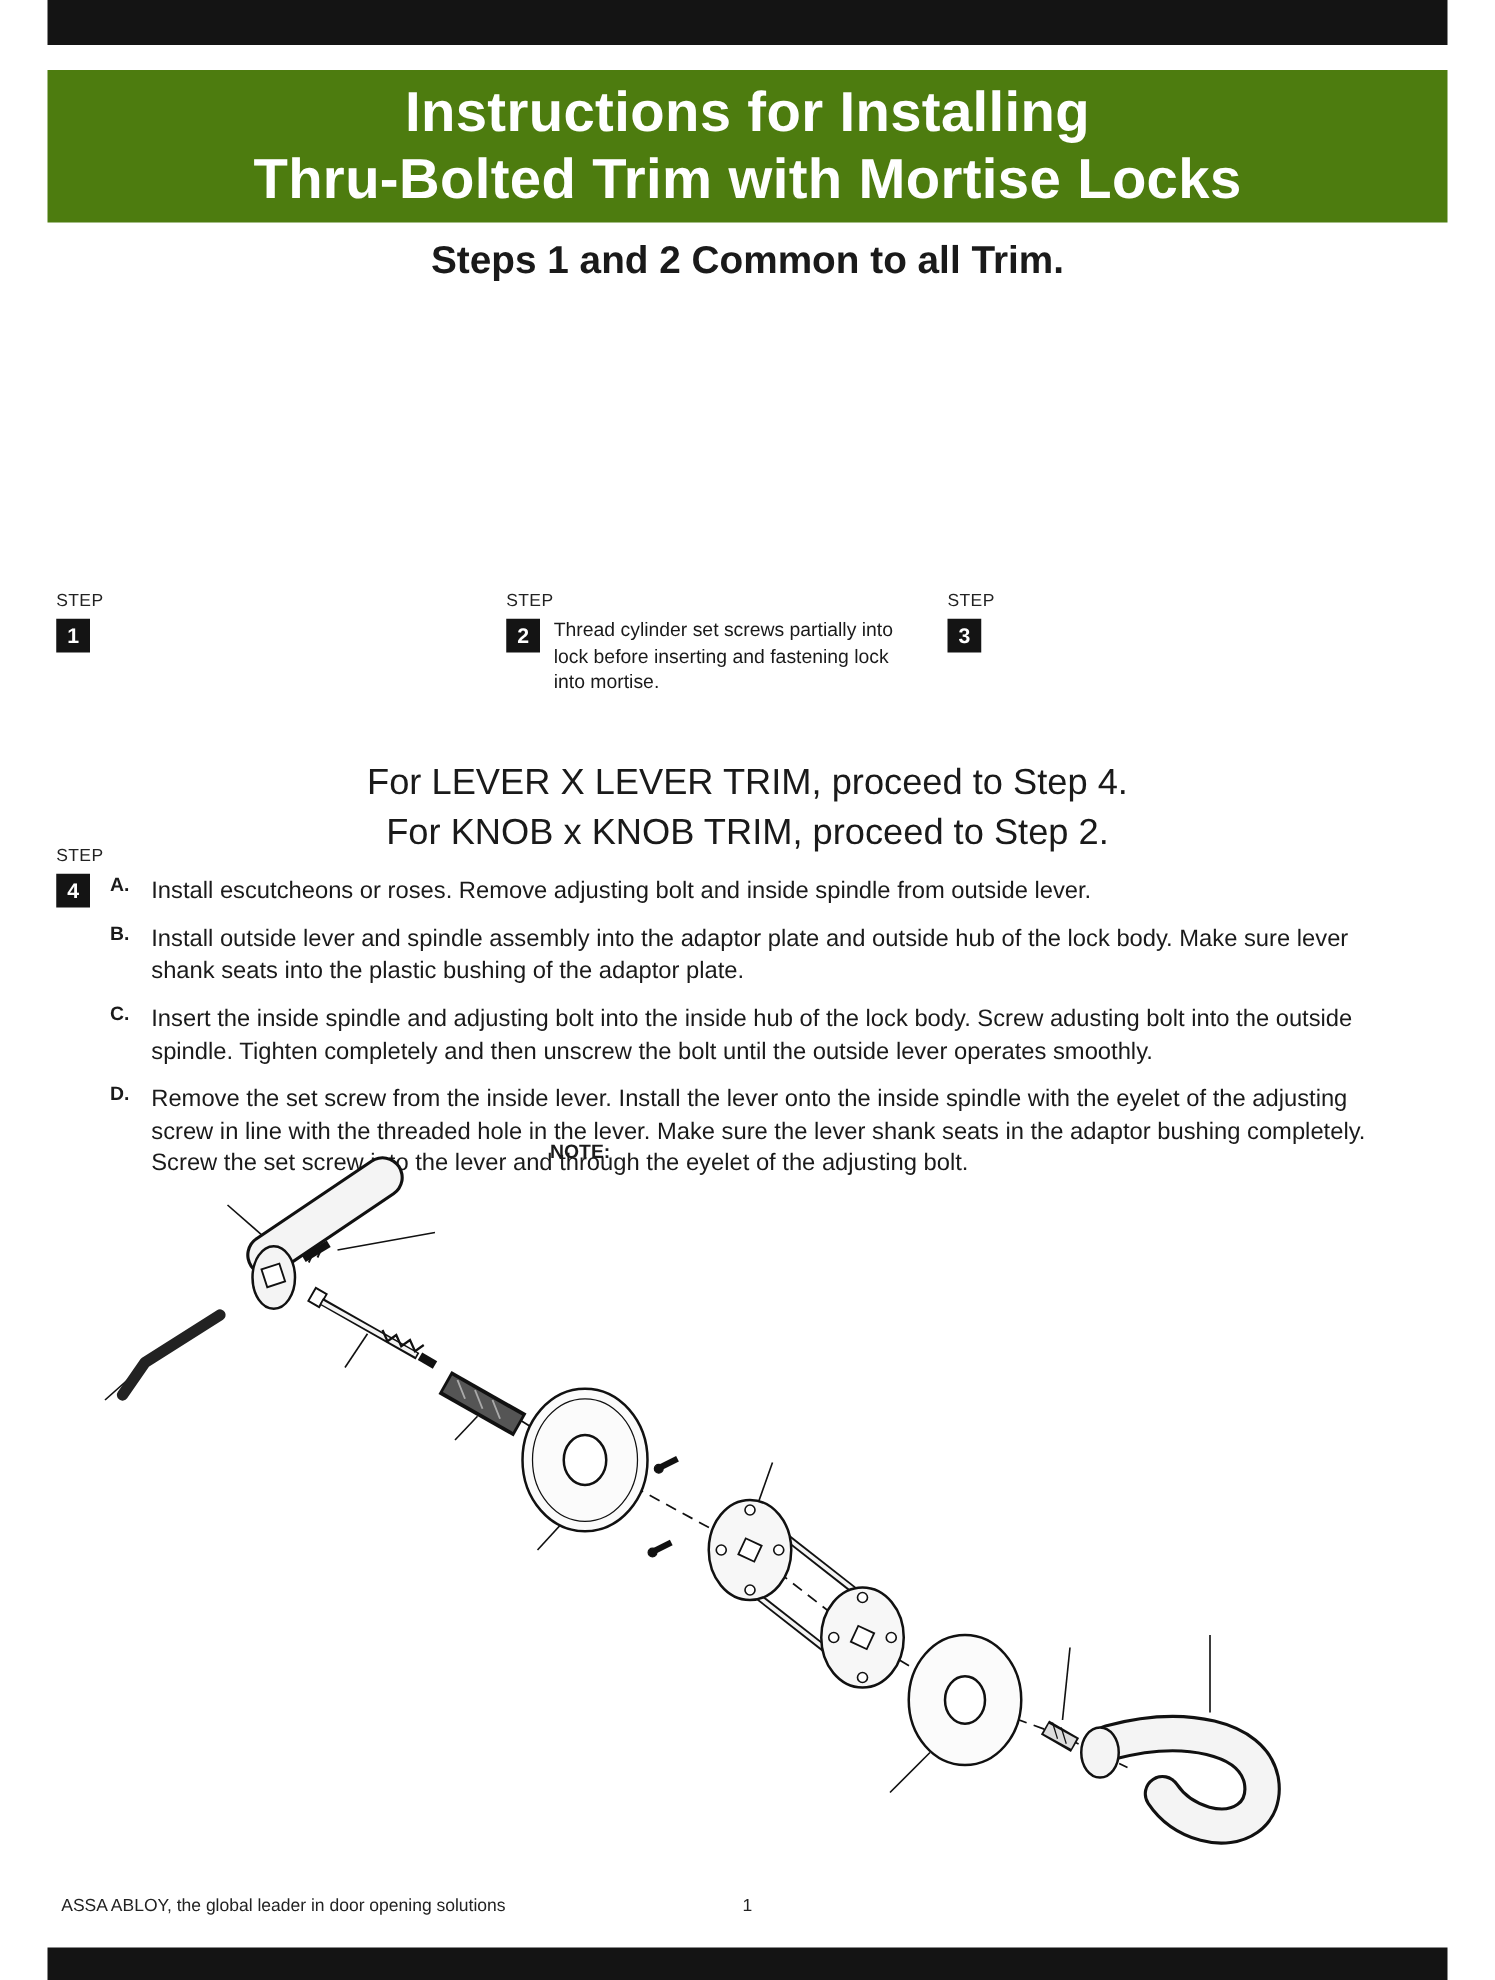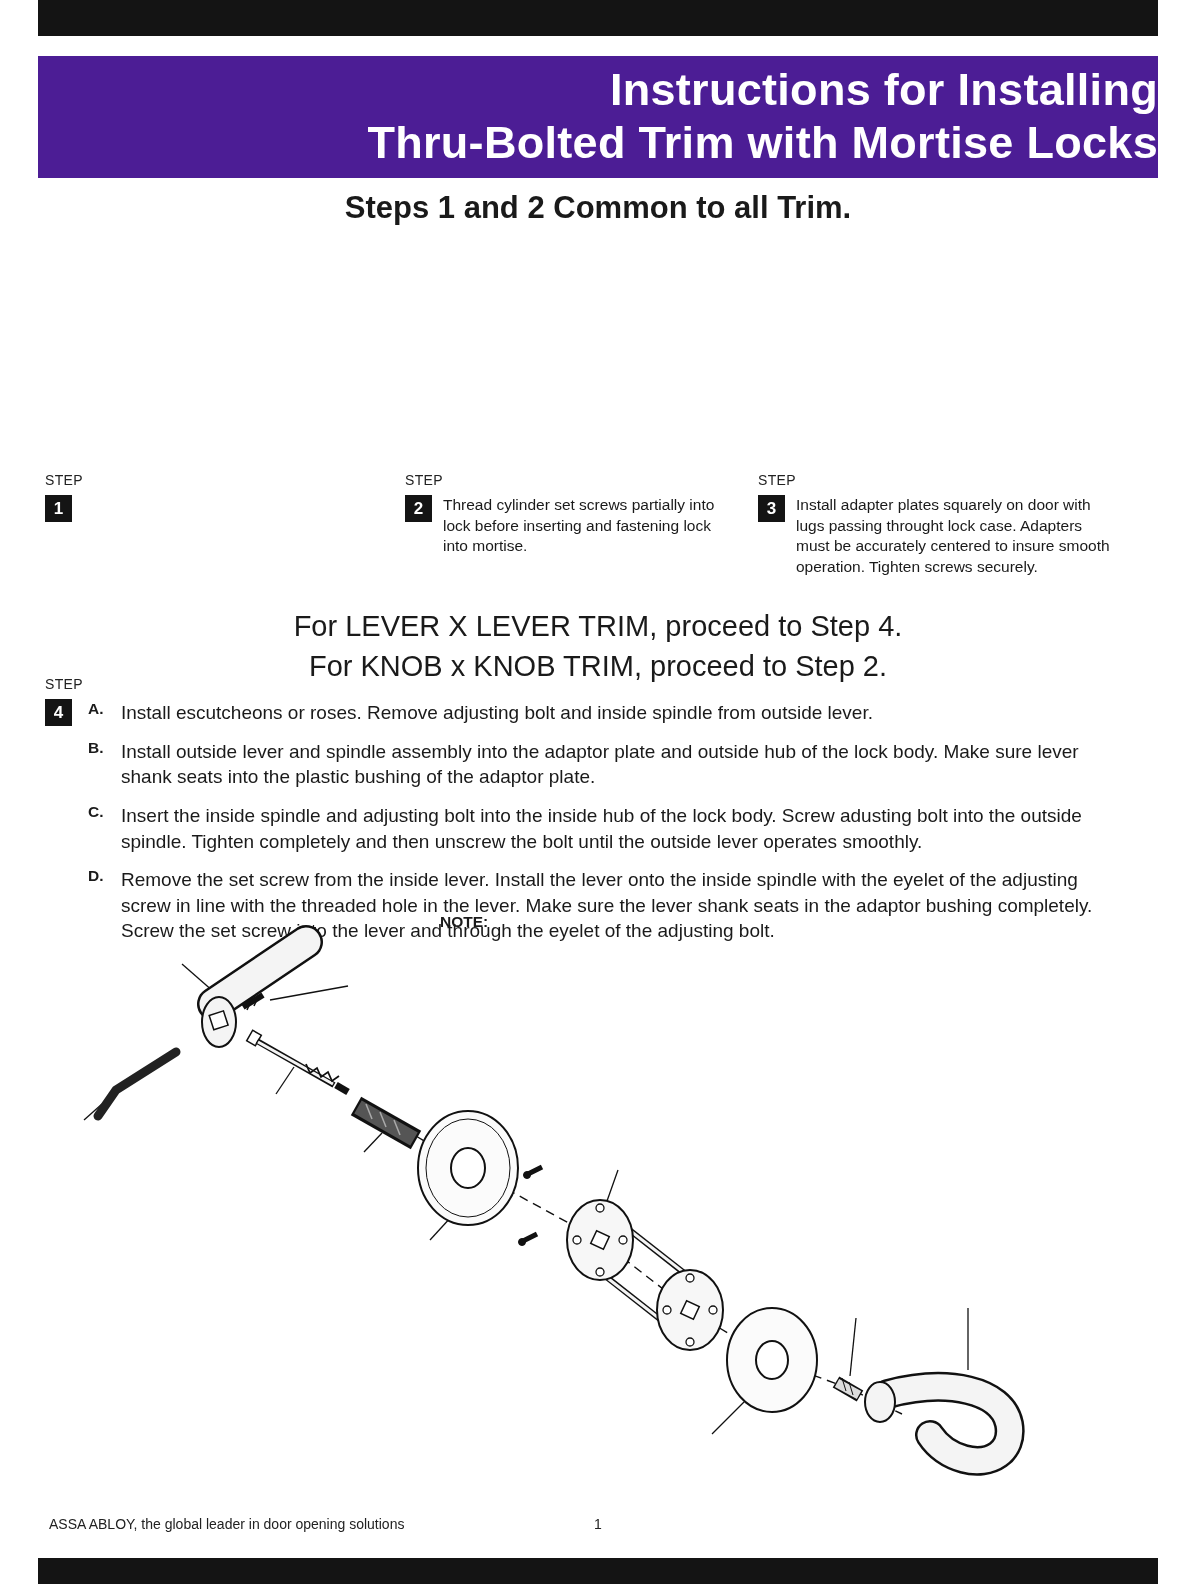--- a/index.html
+++ b/index.html
@@ -10,22 +10,22 @@
     font-family:"Liberation Sans", sans-serif;
     color:#1a1a1a;
     overflow:hidden;
   }
   .topbar {
     position:absolute; left:38px; right:38px; top:0; height:36px;
     background:#141414;
   }
   .titlebox {
     position:absolute; left:38px; right:38px; top:56px; height:122px;
-    background:#4c1d95; color:#ffffff;
-    display:flex; flex-direction:column; justify-content:center; align-items:flex-end;
+    background:#4d7c0f; color:#ffffff;
+    display:flex; flex-direction:column; justify-content:center; align-items:center;
   }
   .title-line { font-weight:bold; font-size:45px; line-height:1.17; letter-spacing:0.3px; }
   .subtitle {
     position:absolute; left:0; right:0; top:190px;
     text-align:center; font-weight:bold; font-size:31px;
   }
   .step-col { position:absolute; }
   #step-col-1 { left:45px;  top:472px; width:320px; }
   #step-col-2 { left:405px; top:472px; width:332px; }
   #step-col-3 { left:758px; top:472px; width:354px; }
@@ -86,21 +86,20 @@
   <div class="step-body">
     <div class="step-num">2</div>
     <div class="step-text">Thread cylinder set screws partially into lock before inserting and fastening lock into mortise.</div>
   </div>
 </div>
 
 <div class="step-col" id="step-col-3">
   <div class="step-word">STEP</div>
   <div class="step-body">
     <div class="step-num">3</div>
-    <div class="step-text">Install adapter plates squarely on door with lugs passing throught lock case. Adapters must be accurately centered to insure smooth operation. Tighten screws securely.</div>
   </div>
 </div>
 
 <div class="proceed">
   <div>For LEVER X LEVER TRIM, proceed to Step 4.</div>
   <div>For KNOB x KNOB TRIM, proceed to Step 2.</div>
 </div>
 
 <div class="step4-word">STEP</div>
 <div class="step4-num">4</div>

